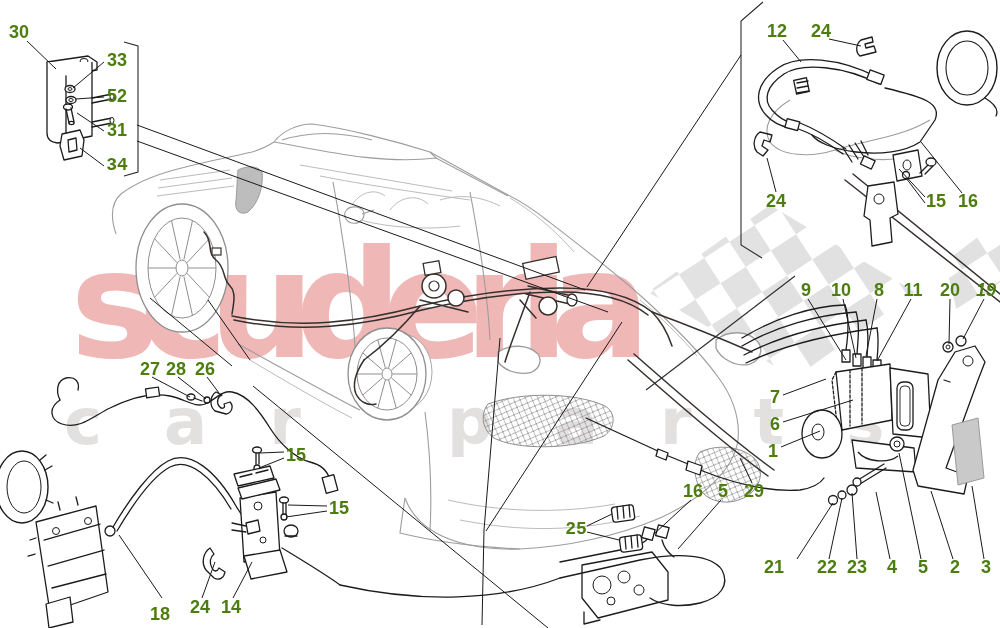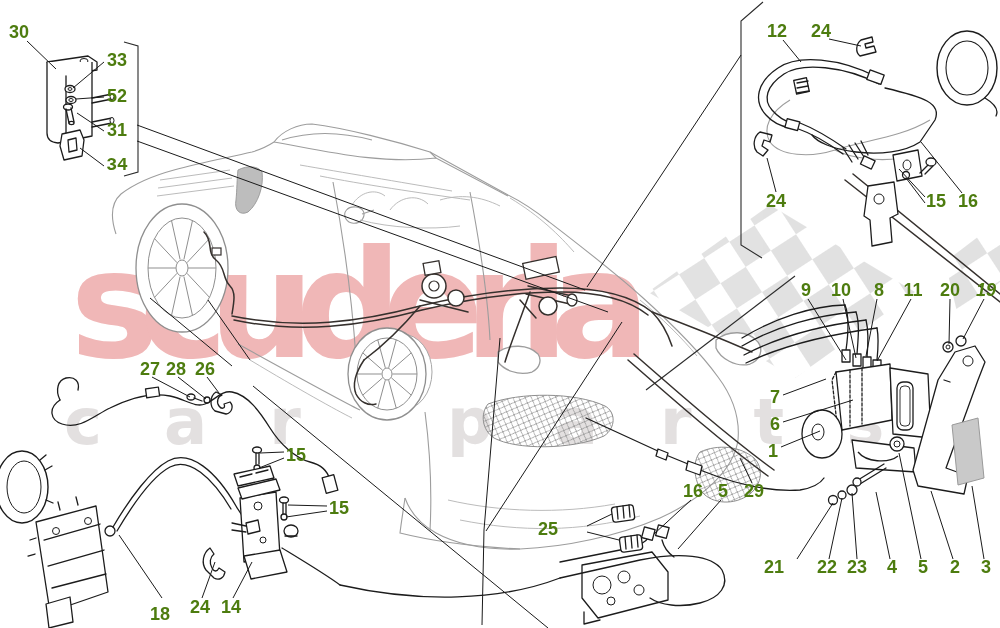--- a/index.html
+++ b/index.html
@@ -425,21 +425,21 @@
       <div class="callout" style="left: 176px; top: 369px; text-align: right;">28</div>
       <div class="callout" style="left: 205px; top: 369px;">26</div>
       <div class="callout" style="left: 296px; top: 455px;">15</div>
       <div class="callout" style="left: 339px; top: 508px;">15</div>
       <div class="callout" style="left: 160px; top: 614px;">18</div>
       <div class="callout" style="left: 200px; top: 607px;">24</div>
       <div class="callout" style="left: 231px; top: 607px;">14</div>
       <div class="callout" style="left: 693px; top: 491px;">16</div>
       <div class="callout" style="left: 723px; top: 491px;">5</div>
       <div class="callout" style="left: 754px; top: 491px;">29</div>
-      <div class="callout" style="left: 548px; top: 529px;">25</div>
+      <div class="callout" style="left: 576px; top: 529px; font-family: Liberation Mono, monospace;">25</div>
       <div class="callout" style="left: 774px; top: 567px;">21</div>
       <div class="callout" style="left: 827px; top: 567px;">22</div>
       <div class="callout" style="left: 857px; top: 567px;">23</div>
       <div class="callout" style="left: 892px; top: 567px;">4</div>
       <div class="callout" style="left: 923px; top: 567px;">5</div>
       <div class="callout" style="left: 955px; top: 567px;">2</div>
       <div class="callout" style="left: 986px; top: 567px;">3</div>
     </div>
 </div>
 

